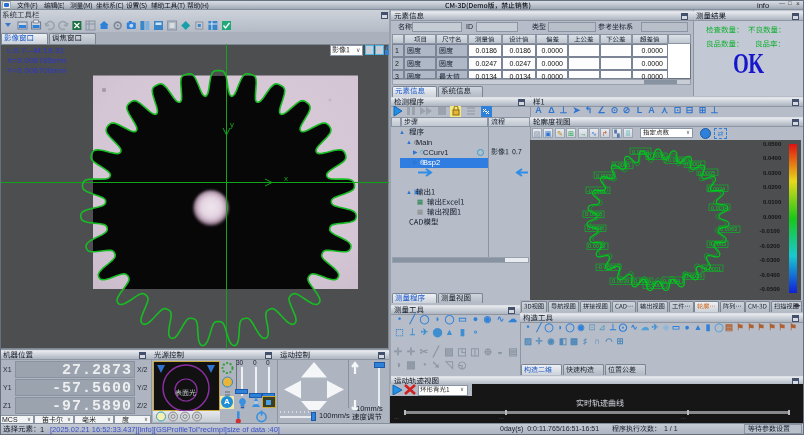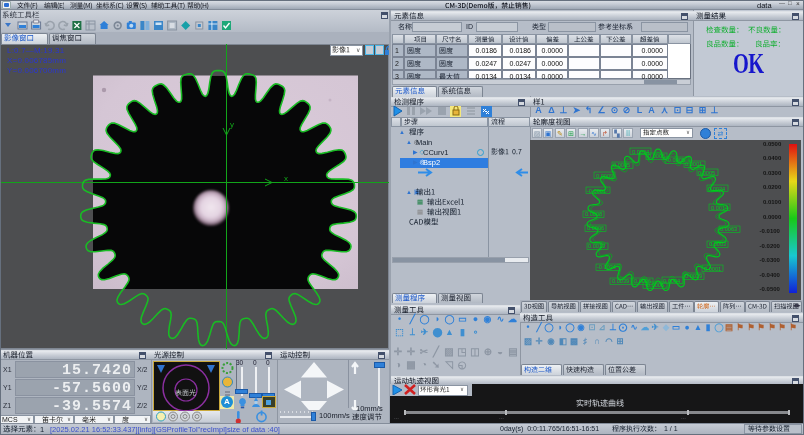--- a/index.html
+++ b/index.html
@@ -262,21 +262,21 @@
       <use href="#g33" transform="translate(38.5,6.0) scale(0.068,-0.068)"></use>
       <use href="#g34" transform="translate(42.7,6.0) scale(0.068,-0.068)"></use>
       <use href="#g35" transform="translate(49.5,6.0) scale(0.068,-0.068)"></use>
       <use href="#g36" transform="translate(56.3,6.0) scale(0.068,-0.068)"></use>
       <use href="#g37" transform="translate(63.1,6.0) scale(0.068,-0.068)"></use>
       <use href="#g38" transform="translate(69.9,6.0) scale(0.068,-0.068)"></use>
       <use href="#g39" transform="translate(76.7,6.0) scale(0.068,-0.068)"></use>
       <use href="#g40" transform="translate(83.5,6.0) scale(0.068,-0.068)"></use>
     </svg>
   </div>
-<div style="position:absolute;left:757px;top:1px;font:7.5px 'Liberation Sans',sans-serif;color:#10131c;white-space:pre;">data</div>
+<div style="position:absolute;left:757px;top:1px;font:7.5px 'Liberation Sans',sans-serif;color:#10131c;white-space:pre;">info</div>
 <div style="position:absolute;left:779px;top:0px;font:6px 'Liberation Sans',sans-serif;color:#333;white-space:pre;">—</div>
 <div style="position:absolute;left:788px;top:0px;font:6px 'Liberation Sans',sans-serif;color:#333;white-space:pre;">□</div>
 <div style="position:absolute;left:796px;top:0px;font:6.5px 'Liberation Sans',sans-serif;color:#333;white-space:pre;">×</div>
 <div style="position:absolute;left:0;top:10px;width:390px;height:22px;background:linear-gradient(#cdd2da,#b4bbc6)"></div>
 <div style="position:absolute;left:2px;top:11px;">
     <svg class="t" width="37.5" height="8.7" fill="#2a2f3a">
       <use href="#g13" transform="translate(0.0,6.6) scale(0.075,-0.075)"></use>
       <use href="#g41" transform="translate(7.5,6.6) scale(0.075,-0.075)"></use>
       <use href="#g20" transform="translate(15.0,6.6) scale(0.075,-0.075)"></use>
       <use href="#g21" transform="translate(22.5,6.6) scale(0.075,-0.075)"></use>
@@ -433,29 +433,29 @@
     <svg class="t" width="30.0" height="8.7" fill="#141a26">
       <use href="#g50" transform="translate(0.0,6.6) scale(0.075,-0.075)"></use>
       <use href="#g51" transform="translate(7.5,6.6) scale(0.075,-0.075)"></use>
       <use href="#g52" transform="translate(15.0,6.6) scale(0.075,-0.075)"></use>
       <use href="#g16" transform="translate(22.5,6.6) scale(0.075,-0.075)"></use>
     </svg>
   </div>
 <div class="pin" style="left:139px;top:352px"></div>
 <div style="position:absolute;left:3px;top:366px;font:7px 'Liberation Sans',sans-serif;color:#2a2f3a;white-space:pre;">X1</div>
 <div style="position:absolute;left:15px;top:361px;width:120px;height:17px;background:#9ba3ae;border:1px solid #8a92a0"></div>
-<div style="position:absolute;left:18px;top:362px;font:15px 'Liberation Sans',sans-serif;color:#eceef0;white-space:pre;width:114px;text-align:right;font-family:'Liberation Mono';font-weight:bold;letter-spacing:1px">15.7420</div>
+<div style="position:absolute;left:18px;top:362px;font:15px 'Liberation Sans',sans-serif;color:#eceef0;white-space:pre;width:114px;text-align:right;font-family:'Liberation Mono';font-weight:bold;letter-spacing:1px">27.2873</div>
 <div style="position:absolute;left:137px;top:366px;font:7px 'Liberation Sans',sans-serif;color:#2a2f3a;white-space:pre;">X/2</div>
 <div style="position:absolute;left:3px;top:384px;font:7px 'Liberation Sans',sans-serif;color:#2a2f3a;white-space:pre;">Y1</div>
 <div style="position:absolute;left:15px;top:379px;width:120px;height:17px;background:#9ba3ae;border:1px solid #8a92a0"></div>
 <div style="position:absolute;left:18px;top:380px;font:15px 'Liberation Sans',sans-serif;color:#eceef0;white-space:pre;width:114px;text-align:right;font-family:'Liberation Mono';font-weight:bold;letter-spacing:1px">-57.5600</div>
 <div style="position:absolute;left:137px;top:384px;font:7px 'Liberation Sans',sans-serif;color:#2a2f3a;white-space:pre;">Y/2</div>
 <div style="position:absolute;left:3px;top:402px;font:7px 'Liberation Sans',sans-serif;color:#2a2f3a;white-space:pre;">Z1</div>
 <div style="position:absolute;left:15px;top:397px;width:120px;height:17px;background:#9ba3ae;border:1px solid #8a92a0"></div>
-<div style="position:absolute;left:18px;top:398px;font:15px 'Liberation Sans',sans-serif;color:#eceef0;white-space:pre;width:114px;text-align:right;font-family:'Liberation Mono';font-weight:bold;letter-spacing:1px">-39.5574</div>
+<div style="position:absolute;left:18px;top:398px;font:15px 'Liberation Sans',sans-serif;color:#eceef0;white-space:pre;width:114px;text-align:right;font-family:'Liberation Mono';font-weight:bold;letter-spacing:1px">-97.5890</div>
 <div style="position:absolute;left:137px;top:402px;font:7px 'Liberation Sans',sans-serif;color:#2a2f3a;white-space:pre;">Z/2</div>
 <div style="position:absolute;left:0px;top:415px;width:34px;height:10px;background:#f2f4f6;border:1px solid #8a94a2"></div>
 <div style="position:absolute;left:2px;top:416px;font:7px 'Liberation Sans',sans-serif;color:#222;white-space:pre;">MCS</div>
 <div style="position:absolute;left:27px;top:416px;font:5.5px 'Liberation Sans',sans-serif;color:#555;white-space:pre;">∨</div>
 <div style="position:absolute;left:34px;top:415px;width:40px;height:10px;background:#f2f4f6;border:1px solid #8a94a2"></div>
 <div style="position:absolute;left:42px;top:416px;">
     <svg class="t" width="21.0" height="8.1" fill="#222">
       <use href="#g53" transform="translate(0.0,6.2) scale(0.07,-0.07)"></use>
       <use href="#g54" transform="translate(7.0,6.2) scale(0.07,-0.07)"></use>
       <use href="#g55" transform="translate(14.0,6.2) scale(0.07,-0.07)"></use>

